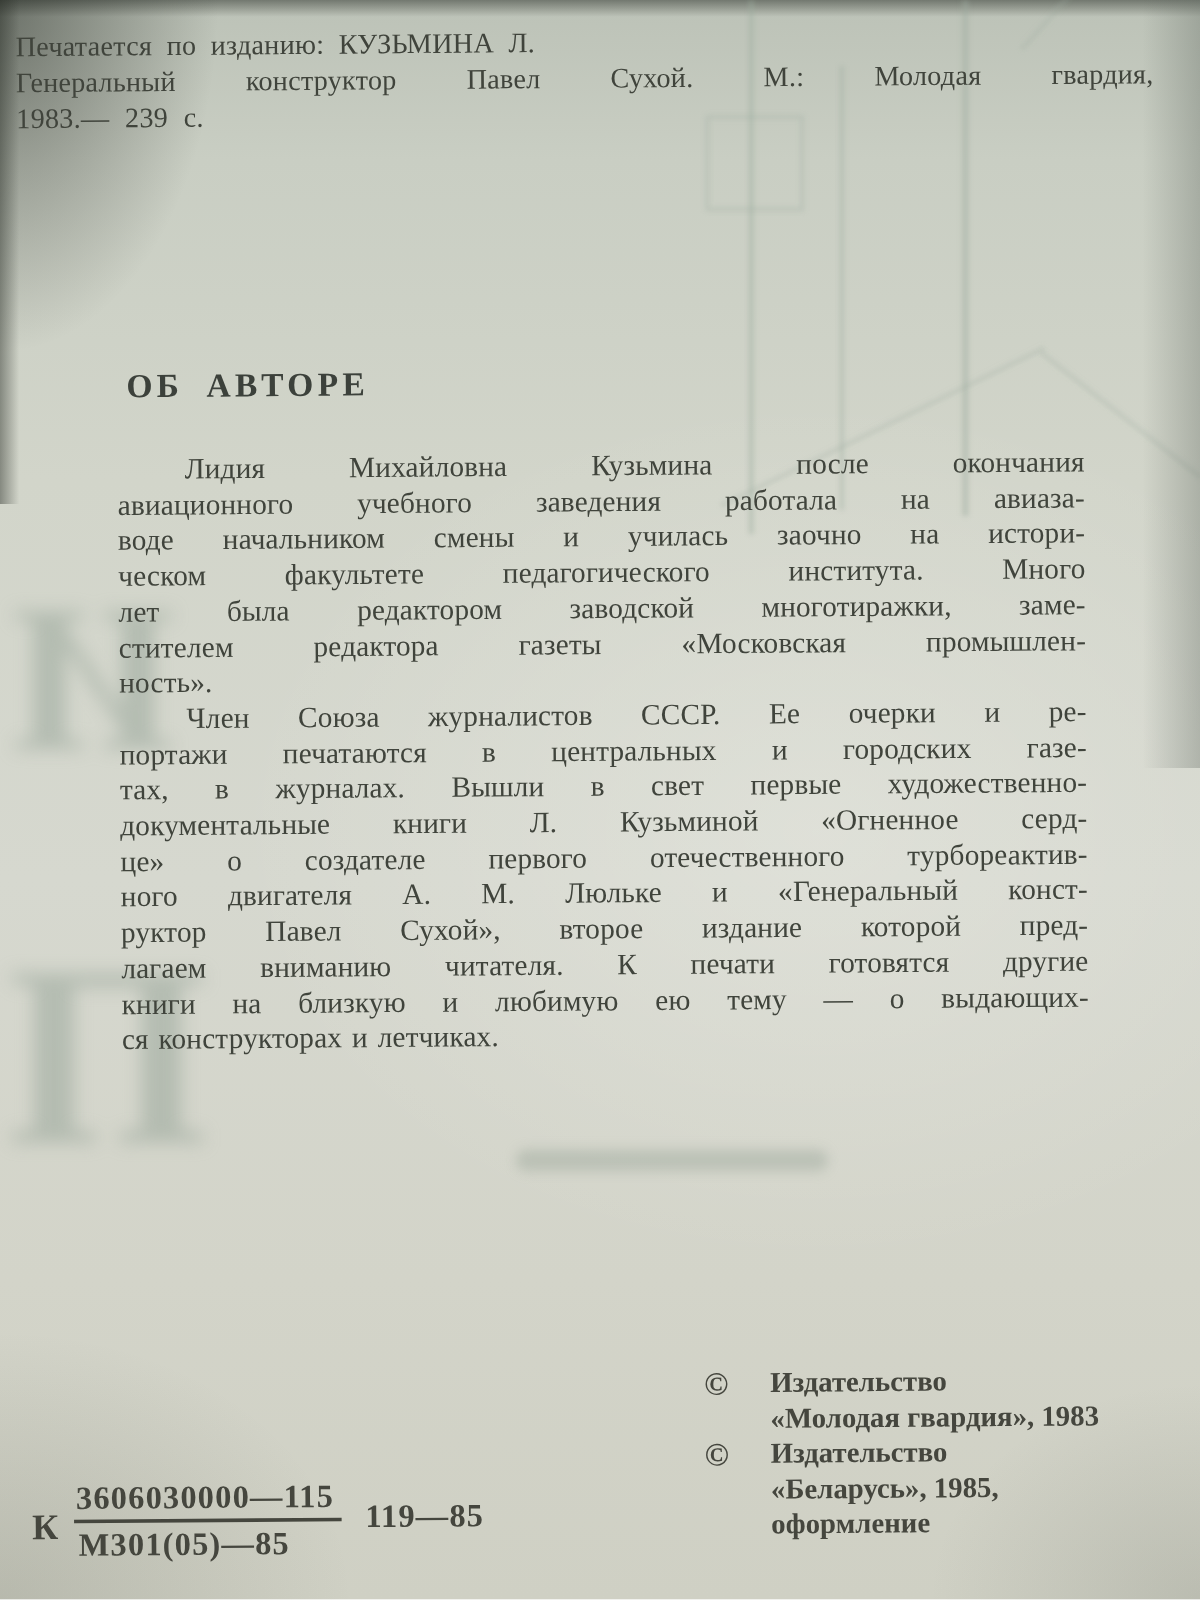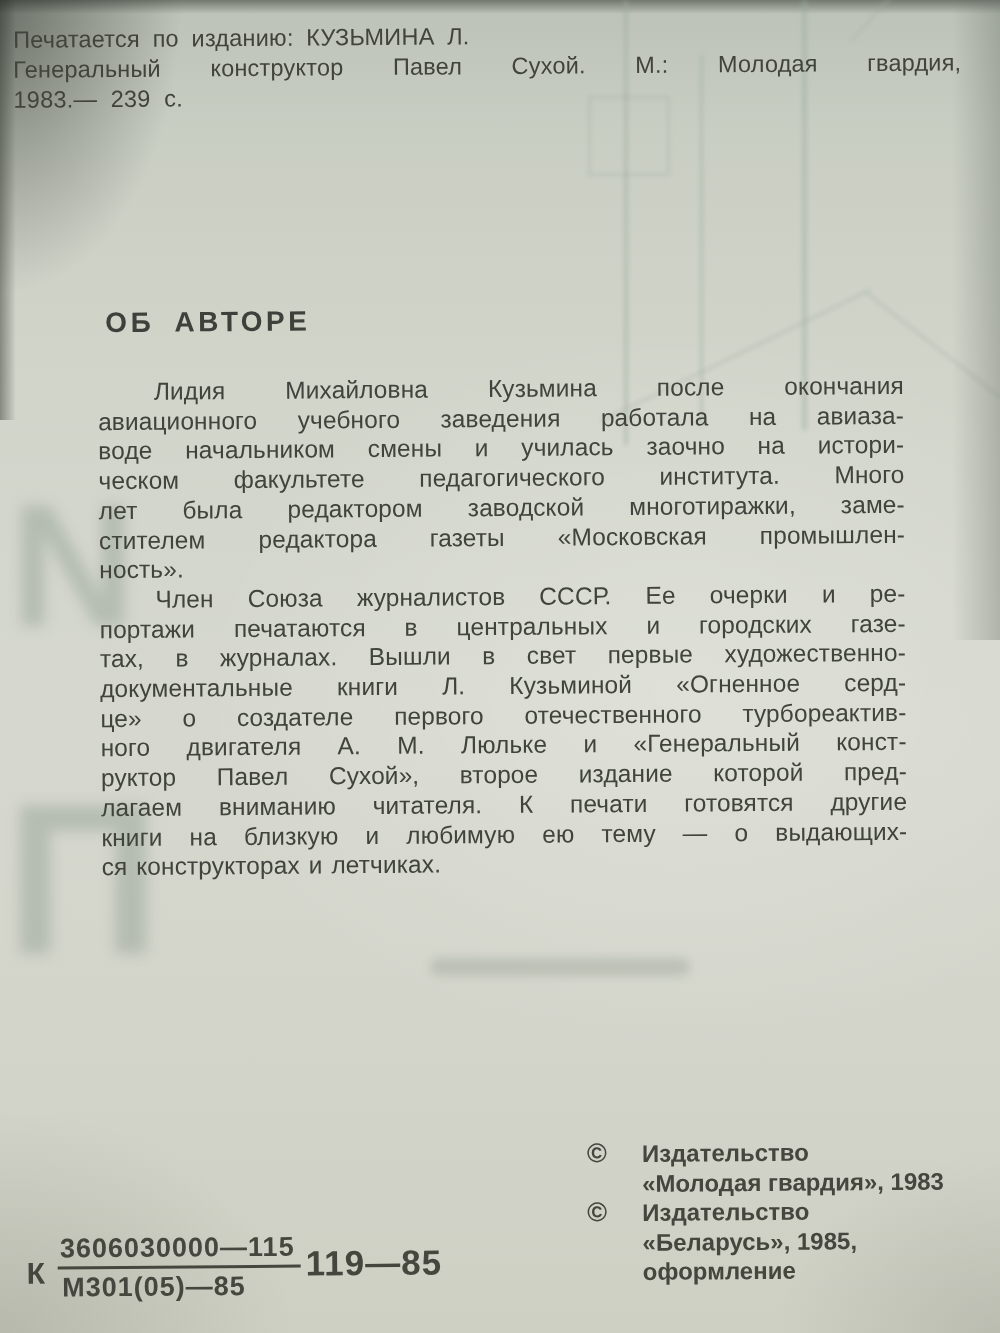--- a/index.html
+++ b/index.html
@@ -1,20 +1,20 @@
 <!DOCTYPE html>
 <html><head>
 <meta charset="utf-8">
 <style>
   html,body{margin:0;padding:0;}
   .page{
     position:relative;
     width:1000px;height:1333px;
     overflow:hidden;
-    font-family:Liberation Sans, sans-serif;
+    font-family:Liberation Serif, serif;
     background:
       radial-gradient(ellipse 260px 420px at 0% 0%, rgba(25,30,24,0.50), rgba(25,30,24,0) 70%),
       linear-gradient(to bottom, rgba(25,30,24,0.45), rgba(25,30,24,0) 14px),
       radial-gradient(ellipse 700px 520px at 68% 52%, rgba(255,255,250,0.22), rgba(255,255,250,0) 70%),
       radial-gradient(ellipse 420px 320px at 0% 100%, rgba(60,65,52,0.16), rgba(60,65,52,0) 70%),
       radial-gradient(ellipse 300px 240px at 100% 100%, rgba(95,100,90,0.18), rgba(95,100,90,0) 75%),
       linear-gradient(to bottom, #bcc2b7 0%, #c9cec3 10%, #d2d5ca 30%, #d6d8cf 55%, #d3d4c9 80%, #cfd0c4 100%);
   }
   .shade-right{position:absolute;right:0;top:0;width:48px;height:640px;
     background:linear-gradient(to left, rgba(100,108,100,0.35), rgba(100,108,100,0));}
@@ -44,21 +44,21 @@
   .c-sym{width:55px;font-size:27px;line-height:29.5px;flex:0 0 55px;}
   .c-lines{flex:1;}
 
   .catalog{position:absolute;left:22px;top:1230px;display:flex;align-items:center;
     font-weight:700;color:#45463e;}
   .cat-prefix{font-size:30px;margin-right:13px;margin-top:10px;}
   .cat-frac{display:flex;flex-direction:column;}
   .cat-num{font-size:27px;letter-spacing:1px;padding:0 6px 2px 2px;
     border-bottom:3px solid #45463e;}
   .cat-den{font-size:27px;letter-spacing:1px;padding:3px 0 0 4px;}
-  .cat-suffix{font-size:35px;letter-spacing:1px;margin-left:5px;margin-top:-6px;}
+  .cat-suffix{font-size:27px;letter-spacing:1px;margin-left:20px;margin-top:-6px;}
 
   
   .st{position:absolute;pointer-events:none;}
   .st-vline{background:rgba(156,170,158,0.45);filter:blur(2px);}
   .st-line{background:rgba(158,172,160,0.35);filter:blur(2px);}
   .st-rect{border:3px solid rgba(160,174,162,0.35);filter:blur(2px);}
   .st-letter{font-weight:700;color:rgba(150,164,152,0.50);filter:blur(7px);
     transform:scaleX(-1);line-height:1;}
   .st-blob{background:rgba(150,163,150,0.40);filter:blur(5px);border-radius:9px;}
 </style>

